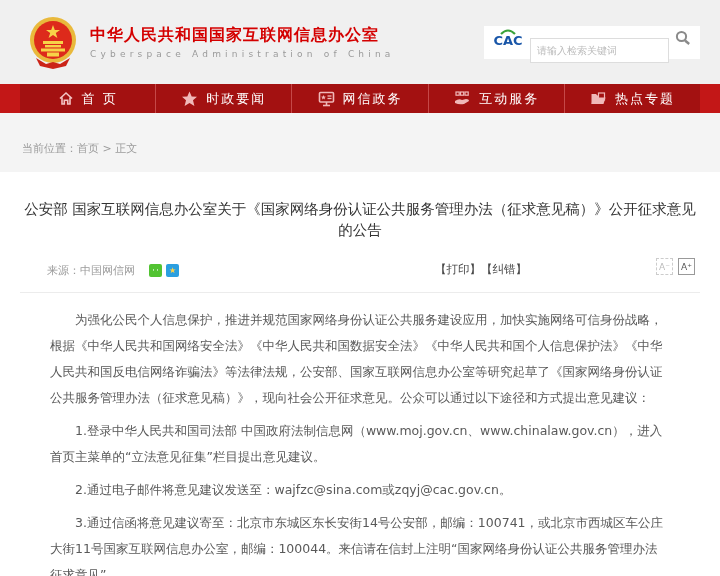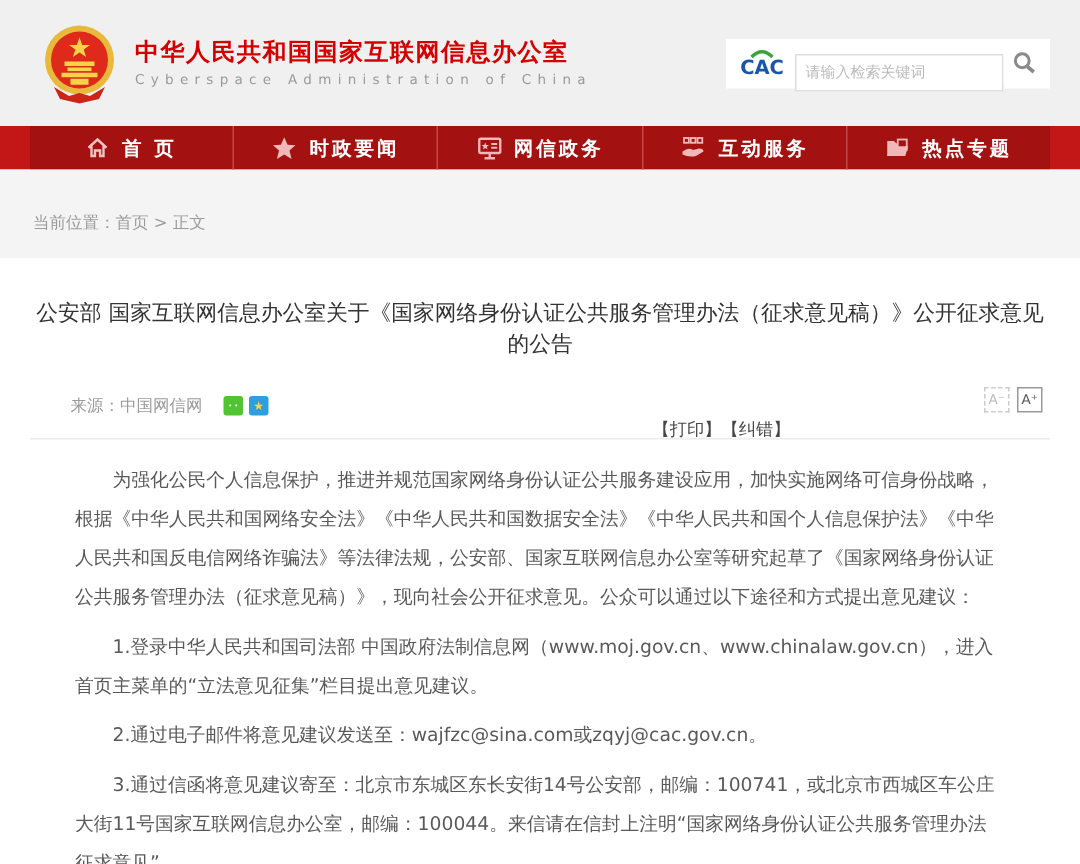--- a/index.html
+++ b/index.html
@@ -12,38 +12,38 @@
   .header {
     height:84px; background:#f0f0f0; display:flex; align-items:center;
     padding:0 20px;
   }
   .emblem { width:50px; height:56px; margin-left:8px; flex:0 0 auto; }
   .brand { margin-left:12px; }
   .brand-cn { color:#d40000; font-size:16px; font-weight:bold; letter-spacing:1px; line-height:1.2; }
   .brand-en { color:#9a9a9a; font-size:9px; letter-spacing:4.2px; margin-top:5px; }
   .searchbar {
     margin-left:auto; width:216px; height:33px; background:#fff;
-    display:flex; align-items:center; padding:0 4px 0 6px;
+    display:flex; padding:0 4px 0 6px;
   }
   .cac-logo { width:36px; height:24px; flex:0 0 auto; }
   .search-input {
     flex:1; height:25px; border:1px solid #ddd; margin-left:4px;
     font-size:10px; padding:0 6px; color:#555; outline:none;
     font-family:"DejaVu Sans","Liberation Sans",sans-serif;
     margin-top:12px;
   }
   .search-input::placeholder { color:#bbb; }
   .search-btn { width:36px; height:25px; border:0; background:#fff; cursor:pointer;
     display:flex; align-items:center; justify-content:center; }
   
   .nav { height:29px; background:#c31717; }
   .nav-inner { margin:0 20px; height:29px; display:flex; background:#a31111; }
   .nav-item {
     flex:1; display:flex; align-items:center; justify-content:center;
-    color:#fff; font-size:13px; font-weight:bold; letter-spacing:2px;
+    color:#fff; font-size:13px; font-weight:normal; letter-spacing:2px;
     border-left:1px solid #c54848; cursor:pointer;
   }
   .nav-item:first-child { border-left:none; }
   .nav-item .nicon { margin-right:8px; display:flex; }
   
   .crumbband { background:#f4f4f4; padding:28px 22px 16px; font-size:11px; color:#9b9b9b; }
   .crumbband a { color:#9b9b9b; text-decoration:none; cursor:pointer; }
   
   .content { background:#fff; }
   .art-title {
@@ -51,21 +51,21 @@
     color:#333; line-height:1.45;
   }
   .meta { position:relative; margin:20px 25px 0 25px; height:18px;
     font-size:11px; color:#9a9a9a; display:flex; align-items:center; }
   .meta .src-label { margin-left:22px; }
   .share { display:flex; margin-left:14px; gap:4px; }
   .share-ico { width:13px; height:13px; border-radius:2px; display:flex;
     align-items:center; justify-content:center; font-size:8px; color:#fff; cursor:pointer; }
   .share-wechat { background:#52c332; }
   .share-qzone { background:#2b9fe0; color:#ffd24a; }
-  .printgrp { position:absolute; left:410px; top:18px; color:#474747; font-size:11.5px; }
+  .printgrp { position:absolute; left:410px; top:1px; color:#474747; font-size:11.5px; }
   .printgrp span { cursor:pointer; }
   .fontctl { position:absolute; right:0; top:-3px; display:flex; gap:5px; }
   .fbtn { width:17px; height:17px; font-size:9px; display:flex; align-items:center;
     justify-content:center; cursor:pointer; background:#fff; }
   .fbtn.minus { border:1px dashed #ccc; color:#bbb; }
   .fbtn.plus  { border:1px solid #999; color:#555; }
   .meta-divider { border-bottom:1px solid #ececec; margin:13px 20px 0; }
   .body-text { margin:14px 50px 0; font-size:12.5px; color:#595959; line-height:26px; }
   .body-text p { text-indent:2em; margin-bottom:7px; }
 </style>

